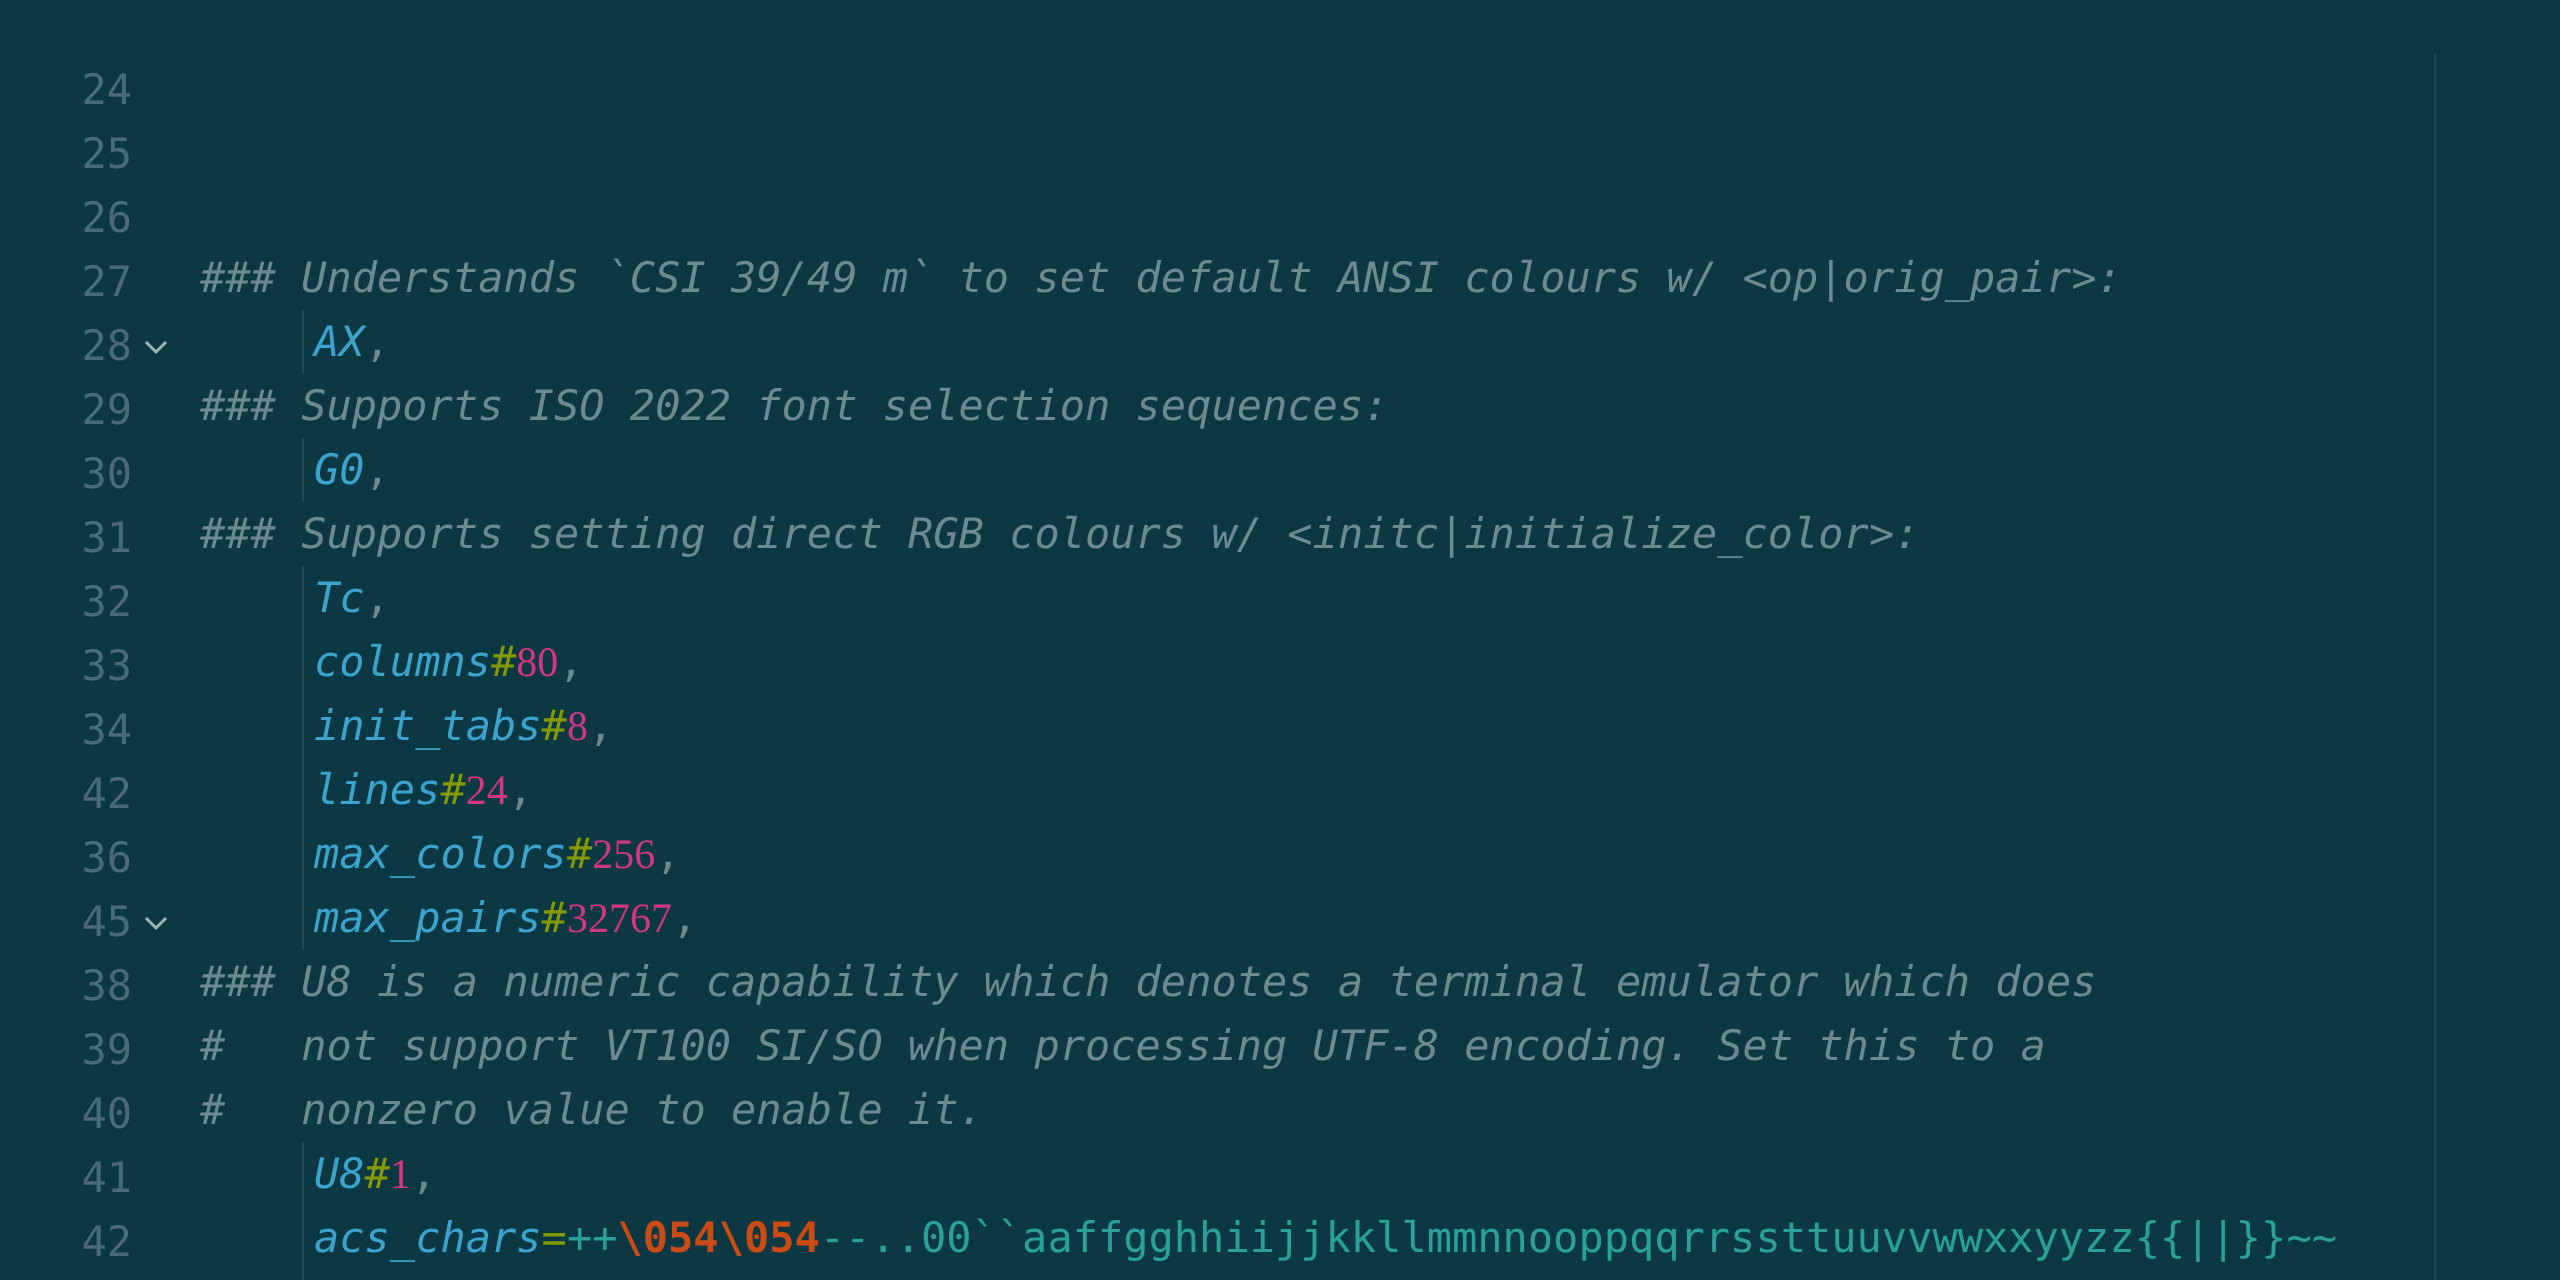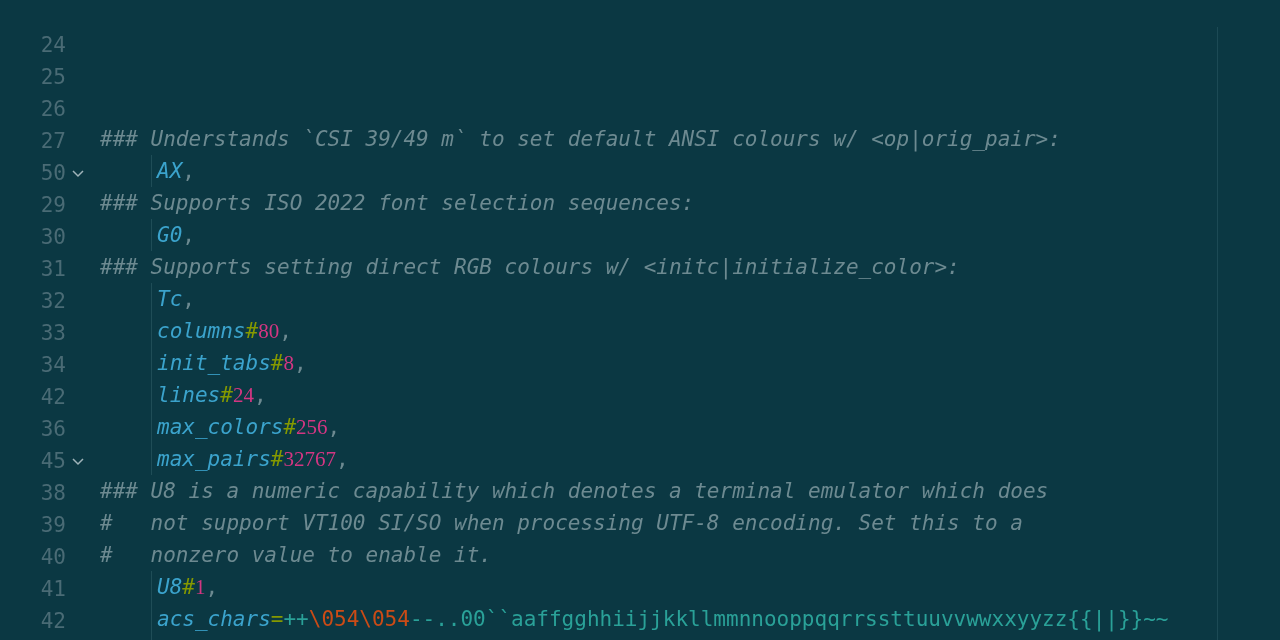--- a/index.html
+++ b/index.html
@@ -70,21 +70,21 @@
     top: 0;
     bottom: 0;
     width: 1px;
     background: #1c4a55;
   }
   
   .c-comment { color: #6d8a91; font-style: italic; }
   .c-key { color: #3ba3cc; font-style: italic; }
   .c-op  { color: #859900; }
   .c-num { color: #d33682; font-family: Liberation Serif, serif; }
-  .c-esc { color: #cb4b16; }
+  .c-esc { color: #cb4b16; font-weight: bold; }
   .c-str { color: #2aa198; }
   .c-neut { color: #6d8a91; }
   .pad { display: inline-block; width: 57px; }
   .pad0 { display: inline-block; width: 0px; }
 </style>
 </head>
 <body>
 
 <div class="editor">
   <div class="gutter">
@@ -98,21 +98,21 @@
       </div>
       <div class="gutter-row">
         <span class="lineno">26</span>
         <span class="fold"></span>
       </div>
       <div class="gutter-row">
         <span class="lineno">27</span>
         <span class="fold"></span>
       </div>
       <div class="gutter-row">
-        <span class="lineno">50</span>
+        <span class="lineno">28</span>
         <span class="fold">
           <svg width="16" height="16" viewBox="0 0 16 16" fill="none" stroke="#9fb3b9" stroke-width="1.5">
             <polyline points="3,6 8,11 13,6"></polyline>
           </svg>
         </span>
       </div>
       <div class="gutter-row">
         <span class="lineno">29</span>
         <span class="fold"></span>
       </div>

